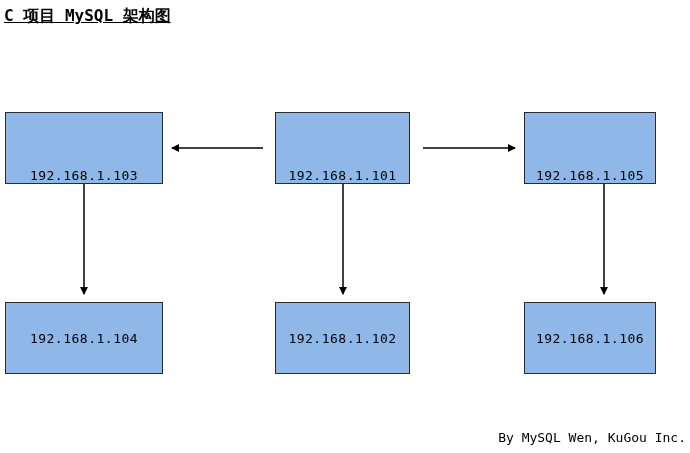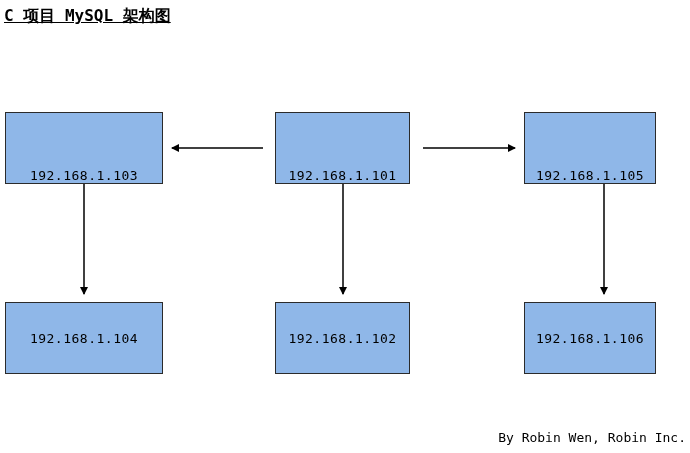--- a/index.html
+++ b/index.html
@@ -93,13 +93,13 @@
 </div>
 
 <div class="node bottom-row col-center">
   <span>192.168.1.102</span>
 </div>
 
 <div class="node bottom-row col-right">
   <span>192.168.1.106</span>
 </div>
 
-<div class="footer-credit">By Robin Wen, Robin Inc.</div>
+<div class="footer-credit">By MySQL Wen, KuGou Inc.</div>
 
 </body></html>

